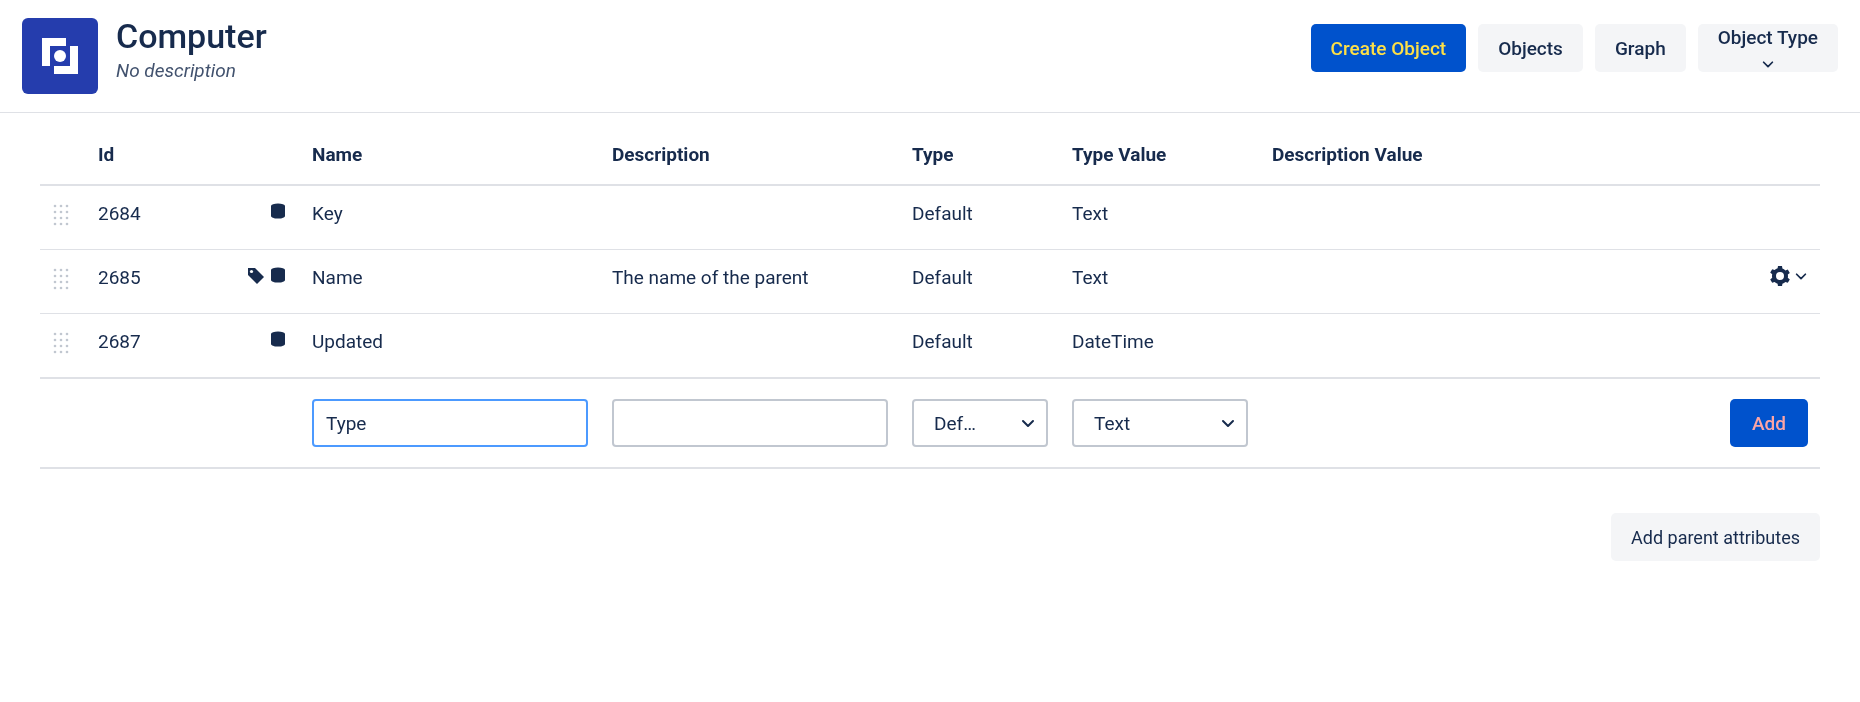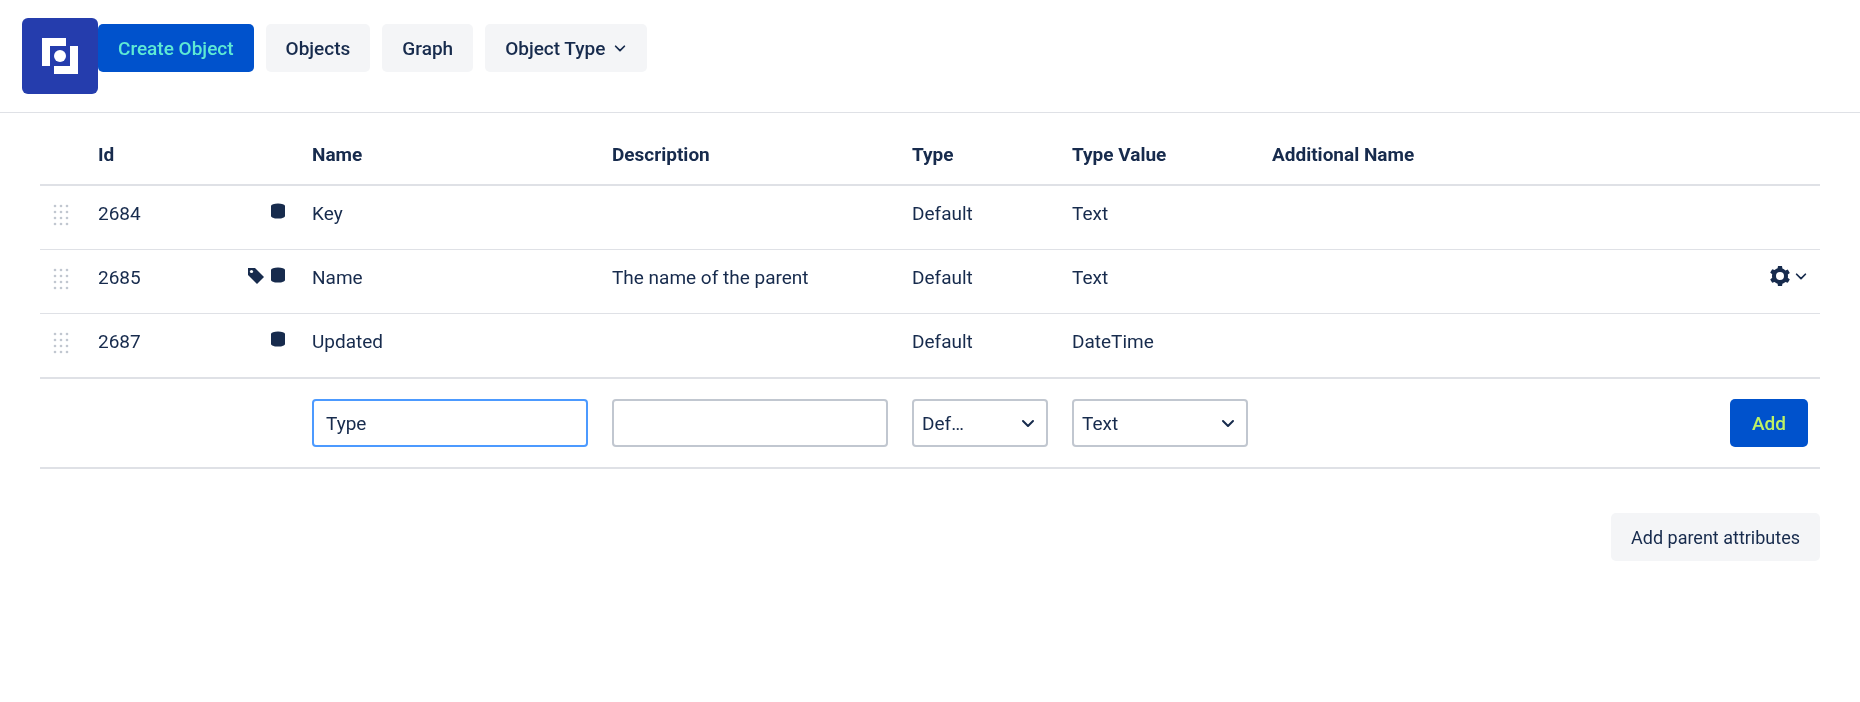--- a/index.html
+++ b/index.html
@@ -43,24 +43,24 @@
   .title-wrap{margin-left:18px;flex:1;}
   .title{font-size:34px;font-weight:500;line-height:1.1;margin:0 0 4px 0;}
   .subtitle{font-size:19px;font-style:italic;color:var(--muted);margin:0;}
   .header-actions{display:flex;align-items:center;gap:12px;margin-top:6px;}
   .btn{
     display:inline-flex;align-items:center;justify-content:center;
     height:48px;padding:0 20px;border-radius:5px;border:none;
     font-size:19px;font-weight:500;cursor:pointer;
     font-family:inherit;
   }
-  .btn-primary{background:var(--blue);color:#5eead4;}
+  .btn-primary{background:var(--blue);color:#fde047;}
   .btn-neutral{background:var(--bg-neutral);color:var(--text);}
   .btn-selected{background:var(--blue-bg);color:var(--blue-selected);}
-  .btn-dropdown{gap:8px;}
+  .btn-dropdown{gap:8px;flex-direction:column;}
   .chev-down{width:14px;height:14px;}
   
   .table-wrap{padding:10px 40px 30px 40px;}
   table{width:100%;border-collapse:collapse;}
   th{
     text-align:left;font-size:19px;font-weight:700;color:var(--text);
     padding:20px 12px 18px 12px;border-bottom:2px solid var(--border);
   }
   td{
     padding:16px 12px;border-bottom:1px solid var(--border);
@@ -87,33 +87,33 @@
   
   tr.add-row td{border-bottom:2px solid var(--border);padding-top:20px;padding-bottom:20px;}
   .in-text{
     width:100%;height:48px;border:2px solid var(--border2);
     border-radius:4px;padding:0 12px;font-size:19px;font-family:inherit;
     color:var(--text);background:#fff;
   }
   .in-text.focused{border-color:#4C9AFF;outline:none;}
   .in-select{
     width:100%;height:48px;border:2px solid var(--border2);
-    border-radius:4px;padding:0 34px 0 8px;font-size:19px;font-family:inherit;
+    border-radius:4px;padding:0 34px 0 20px;font-size:19px;font-family:inherit;
     color:var(--text);background:#fff;position:relative;
     display:flex;align-items:center;cursor:pointer;
     overflow:hidden;text-overflow:ellipsis;white-space:nowrap;
   }
   .sel-wrap{position:relative;}
   .sel-chev{
     position:absolute;right:12px;top:50%;transform:translateY(-50%);
     pointer-events:none;width:16px;height:16px;color:var(--text);
   }
   .btn-add{
     height:48px;padding:0 22px;border-radius:5px;border:none;
-    background:var(--blue);color:#bef264;font-size:19px;font-weight:500;cursor:pointer;
+    background:var(--blue);color:#fca5a5;font-size:19px;font-weight:500;cursor:pointer;
     font-family:inherit;
   }
   
   .footer-actions{display:flex;justify-content:flex-end;padding:14px 40px;}
   .btn-parent{
     background:var(--bg-neutral);color:var(--text);border:none;
     height:48px;padding:0 20px;border-radius:5px;font-size:18px;cursor:pointer;
     font-family:inherit;
   }
 </style>
@@ -122,20 +122,24 @@
 
 <div class="page">
 
   <div class="header">
     <div class="icon-box">
       <svg viewBox="0 0 48 48" fill="none">
         <path d="M6 6 H30 V14 H14 V34 H6 Z" fill="#fff"></path>
         <path d="M42 42 H18 V34 H34 V14 H42 Z" fill="#fff"></path>
         <circle cx="24" cy="24" r="6" fill="#fff"></circle>
       </svg>
+    </div>
+    <div class="title-wrap">
+      <h1 class="title">Computer</h1>
+      <p class="subtitle">No description</p>
     </div>
     <div class="header-actions">
       <button class="btn btn-primary">Create Object</button>
       <button class="btn btn-neutral">Objects</button>
       <button class="btn btn-neutral">Graph</button>
       <button class="btn btn-neutral btn-dropdown">
         <span>Object Type</span>
         <svg class="chev-down" viewBox="0 0 16 16">
             <path d="M3 6l5 5 5-5" stroke="currentColor" stroke-width="2" fill="none" stroke-linecap="round" stroke-linejoin="round"></path>
           </svg>
@@ -147,21 +151,21 @@
     <table>
       <thead>
         <tr>
           <th class="col-drag"></th>
           <th class="col-id">Id</th>
           <th class="col-icons"></th>
           <th class="col-name">Name</th>
           <th class="col-desc">Description</th>
           <th class="col-type">Type</th>
           <th class="col-tv">Type Value</th>
-          <th class="col-av">Additional Name</th>
+          <th class="col-av">Description Value</th>
           <th class="col-actions"></th>
         </tr>
       </thead>
       <tbody id="rows-body">
           <tr>
             <td class="col-drag"><span class="drag-handle"><svg viewBox="0 0 18 24" fill="#C1C7D0">
                   <use href="#svg-drag"></use>
                 </svg></span></td>
             <td class="col-id">2684</td>
             <td class="col-icons"><span class="row-icons">

